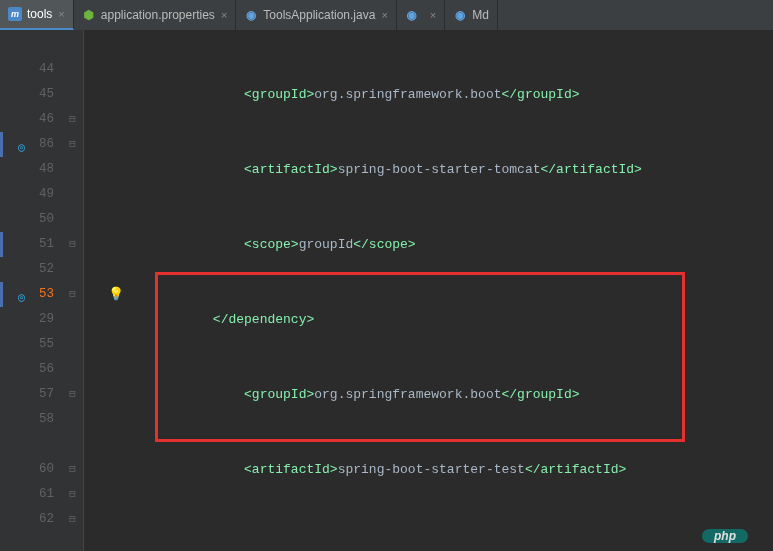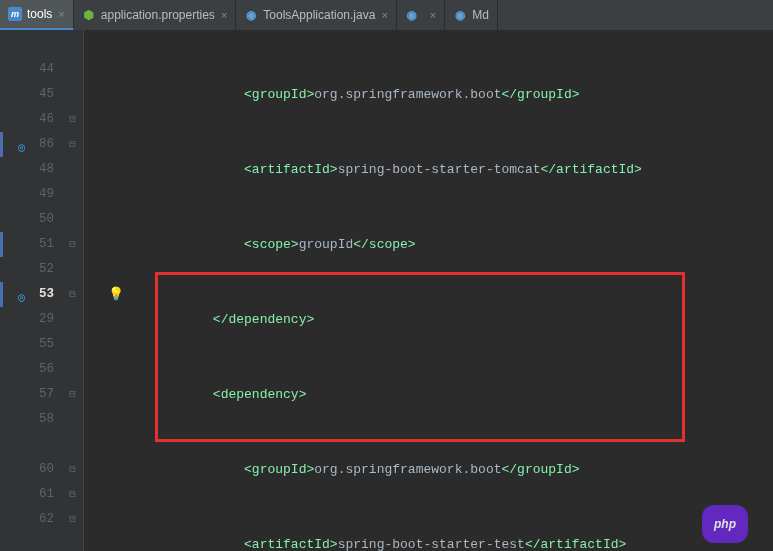--- a/index.html
+++ b/index.html
@@ -52,21 +52,21 @@
   width: 46px;
   background: #313335;
   text-align: right;
   color: #606366;
   padding-top: 2px;
   line-height: 25px;
   font-size: 12.5px;
   position:relative;
 }
 .gutnum { padding-right: 8px; height:25px; }
-.gutnum.caret { color:#e5e5e5;font-weight:bold; }
+.gutnum.caret { color:#f97316; }
 .fold-col {
   width: 22px;
   background: #313335;
   border-right: 1px solid #444;
   padding-top:2px;
   line-height:25px;
   font-size:11px;
   color:#606366;
   position:relative;
 }
@@ -86,23 +86,23 @@
   border:3px solid #e53030;
   left:155px; top:242px; width:530px; height:170px;
   pointer-events:none;
 }
 .mk { position:absolute; font-size:12px; }
 .mk-blue { left:2px; color:#33a3dc; }
 .mk-up { left:52px; color:#a050c0; font-size:11px;}
 .mk-bulb { position:absolute; left:108px; color:#f0c040; font-size:13px; z-index:2;}
 .badge {
   position:absolute; right:25px; bottom:8px;
-  background:#6d28d9; color:#fff;
+  background:#0f766e; color:#fff;
   font-family:sans-serif; font-size:12px; font-style:italic; font-weight:bold;
-  padding:12px 12px; border-radius:12px; opacity:.85;
+  padding:0 12px; border-radius:12px; opacity:.85;
 }
 .sidebar-stripe { position:absolute; left:0; width:3px; background:#4b6eaf; }
 </style>
 </head>
 <body>
 
 <div class="tabs">
   <div class="tab active">
       <span class="tab-icon icon-m">m</span>
       <span>tools</span>
@@ -183,21 +183,20 @@
     <div class="fold-mark">⊟</div>
   </div>
 
   <span class="mk-bulb" style="top:256px;">💡</span>
 
   <div class="code">
     <div class="ln"><span>                    </span><span class="tag">&lt;groupId&gt;</span><span class="txt">org.springframework.boot</span><span class="tag">&lt;/groupId&gt;</span></div>
     <div class="ln"><span>                    </span><span class="tag">&lt;artifactId&gt;</span><span class="txt">spring-boot-starter-tomcat</span><span class="tag">&lt;/artifactId&gt;</span></div>
     <div class="ln"><span>                    </span><span class="tag">&lt;scope&gt;</span><span class="txt">groupId</span><span class="tag">&lt;/scope&gt;</span></div>
     <div class="ln"><span>                </span><span class="tag">&lt;/dependency&gt;</span></div>
-    <div class="ln"><span>                </span><span class="tag">&lt;dependency&gt;</span></div>
     <div class="ln"><span>                    </span><span class="tag">&lt;groupId&gt;</span><span class="txt">org.springframework.boot</span><span class="tag">&lt;/groupId&gt;</span></div>
     <div class="ln"><span>                    </span><span class="tag">&lt;artifactId&gt;</span><span class="txt">spring-boot-starter-test</span><span class="tag">&lt;/artifactId&gt;</span></div>
     
     
     
     
     
     
     
     

